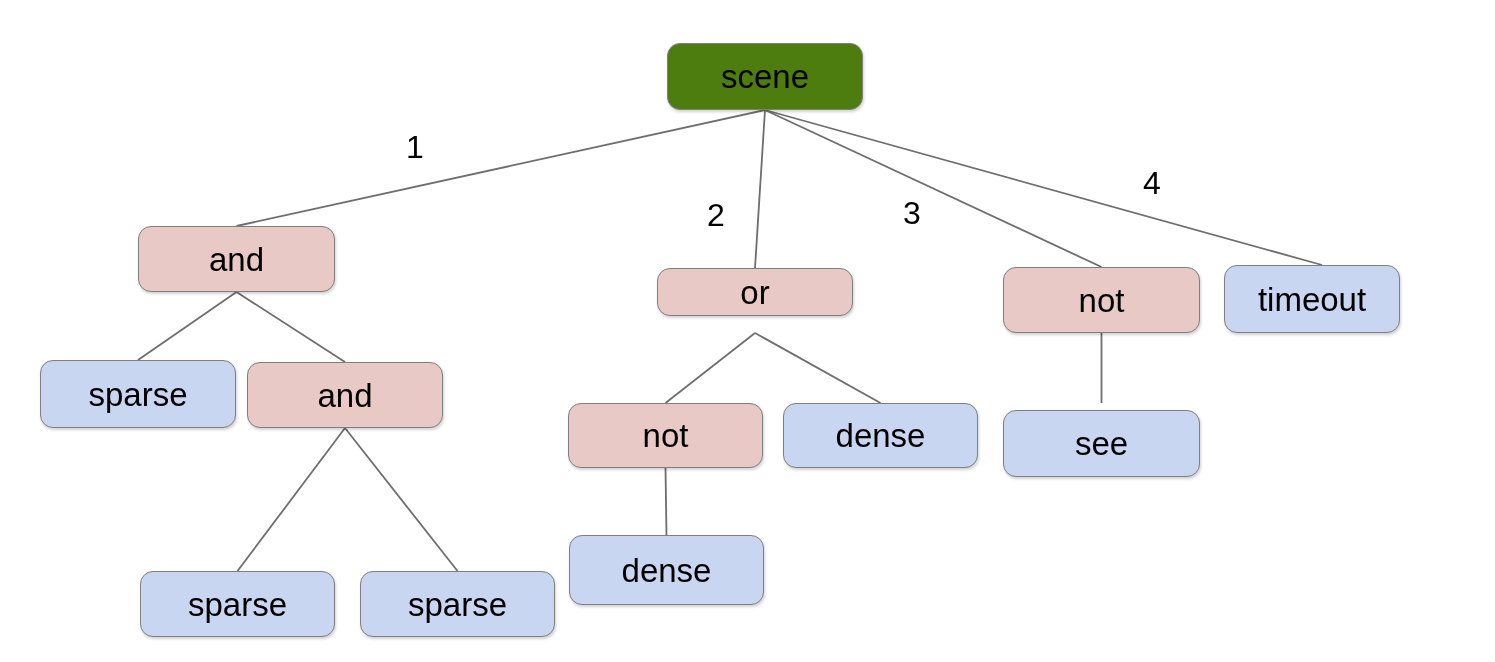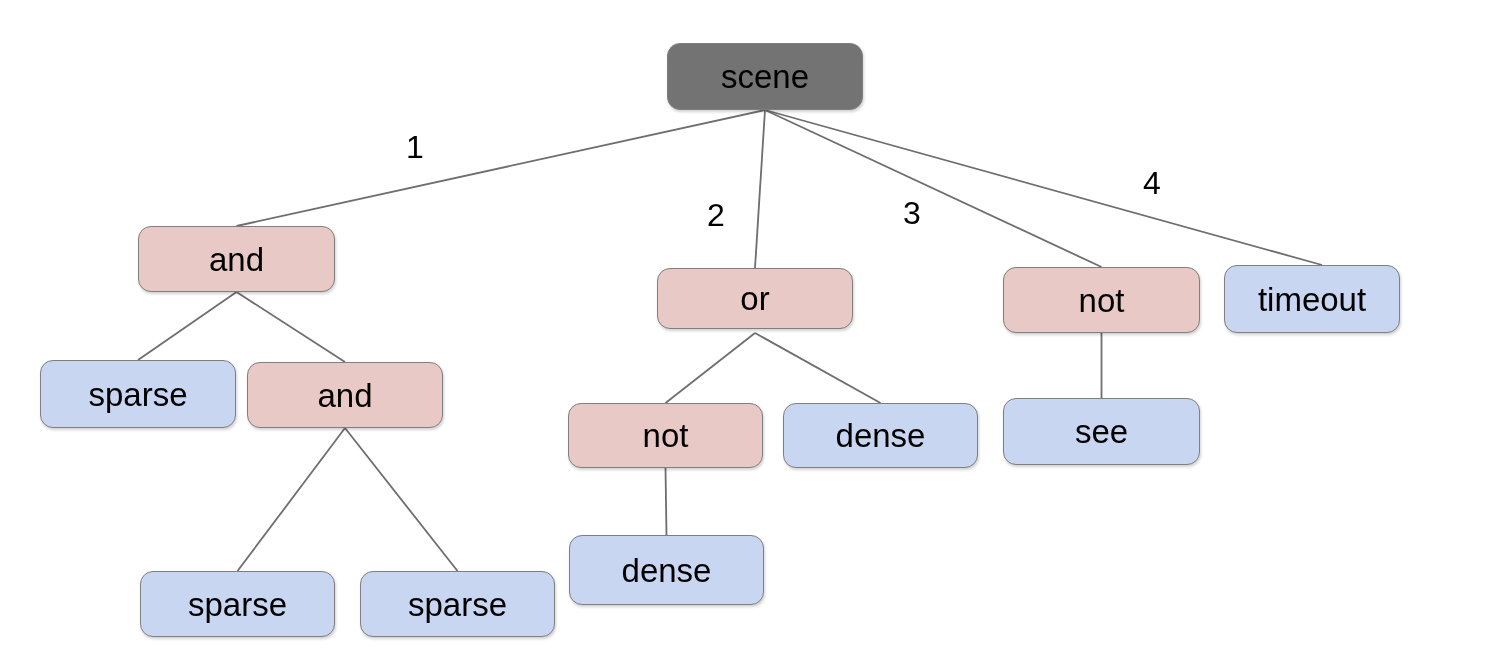--- a/index.html
+++ b/index.html
@@ -57,48 +57,48 @@
       <line x1="236.5" y1="292" x2="138" y2="360" stroke="#6e6e6e" stroke-width="1.8"></line>
       <line x1="236.5" y1="292" x2="345" y2="362" stroke="#6e6e6e" stroke-width="1.8"></line>
       <line x1="345" y1="428" x2="237.5" y2="571" stroke="#6e6e6e" stroke-width="1.8"></line>
       <line x1="345" y1="428" x2="457.5" y2="571" stroke="#6e6e6e" stroke-width="1.8"></line>
       <line x1="755" y1="333" x2="665.5" y2="403" stroke="#6e6e6e" stroke-width="1.8"></line>
       <line x1="755" y1="333" x2="880.5" y2="403" stroke="#6e6e6e" stroke-width="1.8"></line>
       <line x1="665.5" y1="468" x2="666.5" y2="535" stroke="#6e6e6e" stroke-width="1.8"></line>
       <line x1="1101.5" y1="333" x2="1101.5" y2="403" stroke="#6e6e6e" stroke-width="1.8"></line>
     </svg>
   <div id="nodes-layer">
-      <div class="node" style="left: 667px; top: 43px; width: 196px; height: 67px; background: #737373; border: 1.8px solid rgb(127, 127, 127);">
+      <div class="node" style="left: 667px; top: 43px; width: 196px; height: 67px; background: #4d7c0f; border: 1.8px solid rgb(127, 127, 127);">
         <span class="node-label">scene</span>
       </div>
       <div class="node" style="left: 138px; top: 226px; width: 197px; height: 66px; background: rgb(232, 201, 197); border: 1.8px solid rgb(127, 127, 127);">
         <span class="node-label">and</span>
       </div>
-      <div class="node" style="left: 657px; top: 268px; width: 196px; height: 61px; background: rgb(232, 201, 197); border: 1.8px solid rgb(127, 127, 127);">
+      <div class="node" style="left: 657px; top: 268px; width: 196px; height: 48px; background: rgb(232, 201, 197); border: 1.8px solid rgb(127, 127, 127);">
         <span class="node-label">or</span>
       </div>
       <div class="node" style="left: 1003px; top: 267px; width: 197px; height: 66px; background: rgb(232, 201, 197); border: 1.8px solid rgb(127, 127, 127);">
         <span class="node-label">not</span>
       </div>
       <div class="node" style="left: 1224px; top: 265px; width: 176px; height: 68px; background: rgb(201, 214, 241); border: 1.8px solid rgb(127, 127, 127);">
         <span class="node-label">timeout</span>
       </div>
       <div class="node" style="left: 40px; top: 360px; width: 196px; height: 68px; background: rgb(201, 214, 241); border: 1.8px solid rgb(127, 127, 127);">
         <span class="node-label">sparse</span>
       </div>
       <div class="node" style="left: 247px; top: 362px; width: 196px; height: 66px; background: rgb(232, 201, 197); border: 1.8px solid rgb(127, 127, 127);">
         <span class="node-label">and</span>
       </div>
       <div class="node" style="left: 568px; top: 403px; width: 195px; height: 65px; background: rgb(232, 201, 197); border: 1.8px solid rgb(127, 127, 127);">
         <span class="node-label">not</span>
       </div>
       <div class="node" style="left: 783px; top: 403px; width: 195px; height: 65px; background: rgb(201, 214, 241); border: 1.8px solid rgb(127, 127, 127);">
         <span class="node-label">dense</span>
       </div>
-      <div class="node" style="left: 1003px; top: 398px; width: 197px; height: 67px; background: rgb(201, 214, 241); border: 1.8px solid rgb(127, 127, 127);">
+      <div class="node" style="left: 1003px; top: 410px; width: 197px; height: 67px; background: rgb(201, 214, 241); border: 1.8px solid rgb(127, 127, 127);">
         <span class="node-label">see</span>
       </div>
       <div class="node" style="left: 140px; top: 571px; width: 195px; height: 66px; background: rgb(201, 214, 241); border: 1.8px solid rgb(127, 127, 127);">
         <span class="node-label">sparse</span>
       </div>
       <div class="node" style="left: 360px; top: 571px; width: 195px; height: 66px; background: rgb(201, 214, 241); border: 1.8px solid rgb(127, 127, 127);">
         <span class="node-label">sparse</span>
       </div>
       <div class="node" style="left: 569px; top: 535px; width: 195px; height: 70px; background: rgb(201, 214, 241); border: 1.8px solid rgb(127, 127, 127);">
         <span class="node-label">dense</span>

